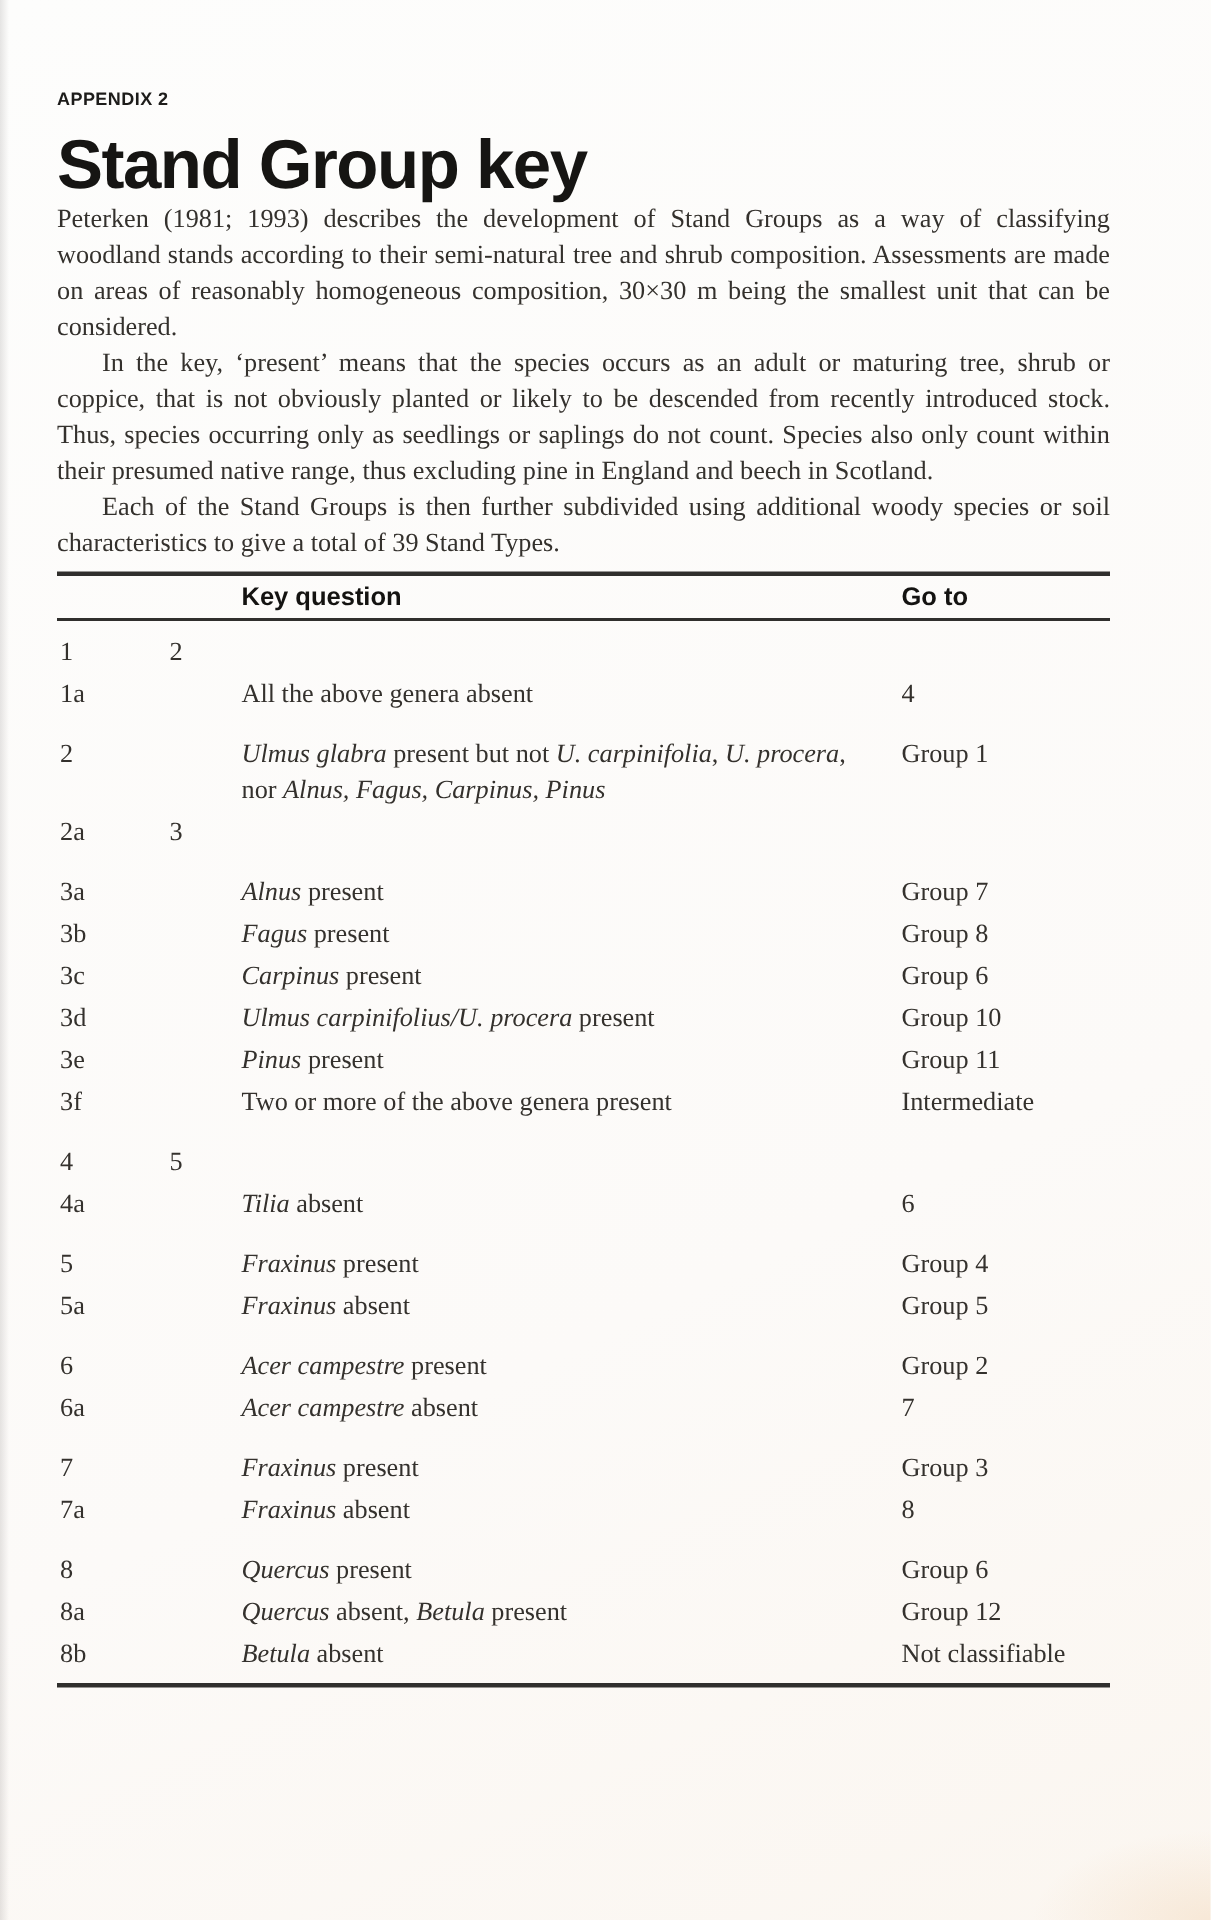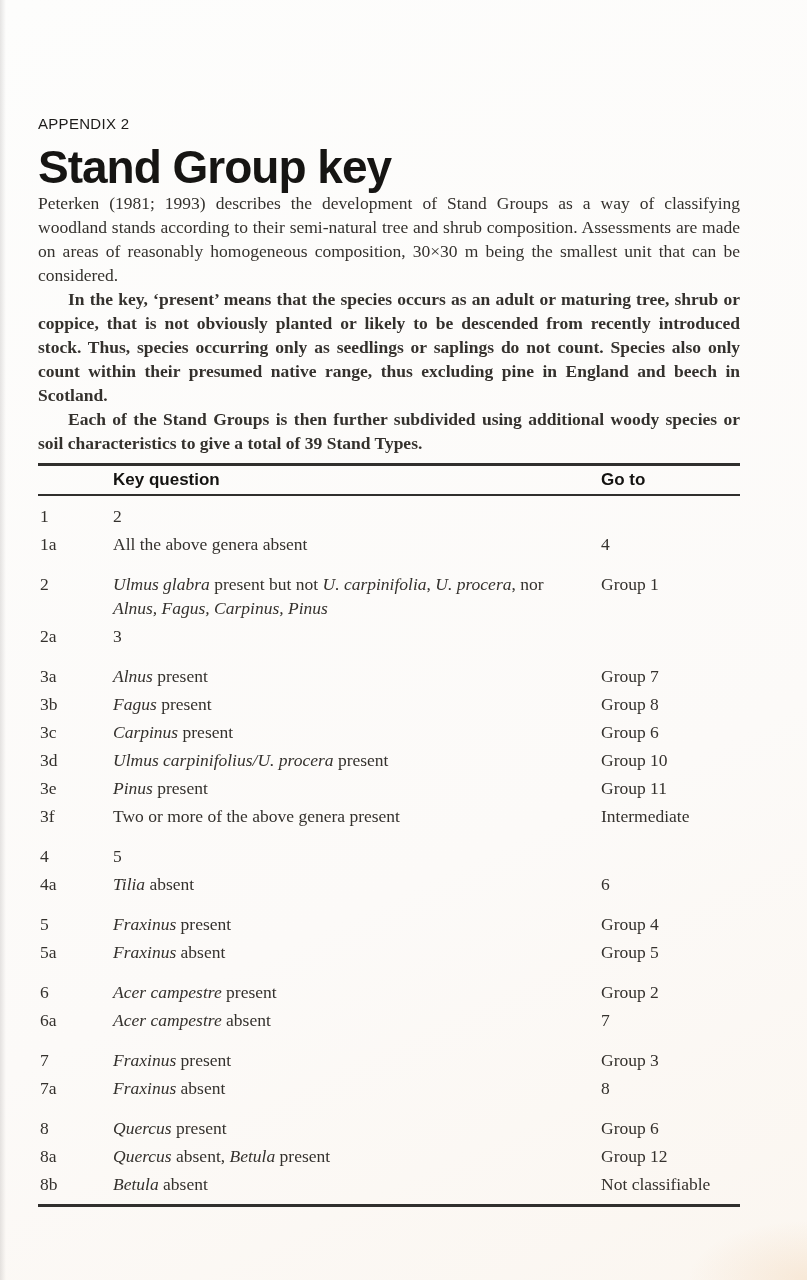--- a/index.html
+++ b/index.html
@@ -20,42 +20,42 @@
   }
   .corner-tint {
     position: absolute; right: 0; bottom: 0; width: 120px; height: 60px;
     background: radial-gradient(ellipse at 100% 100%, rgba(235,190,140,0.25), rgba(235,190,140,0) 70%);
     pointer-events: none;
   }
   .content {
     position: absolute; left: 38px; top: 0; width: 702px;
   }
   .appendix {
-    margin: 114px 0 0 0;
+    margin: 56px 0 0 0;
     font-family: "Liberation Sans", sans-serif;
-    font-weight: normal; font-size: 15px; line-height: 20px;
+    font-weight: bold; font-size: 12px; line-height: 20px;
     letter-spacing: 0.3px;
     color: #1d1c1a;
   }
   .title {
     margin: 9px 0 0 0;
     font-family: "Liberation Sans", sans-serif;
     font-weight: bold; font-size: 46px; line-height: 48px;
     letter-spacing: -1px;
     color: #161513;
   }
   .para {
     margin: 0;
     font-family: "Liberation Serif", "DejaVu Serif", serif;
     font-size: 17.5px; line-height: 24px;
     text-align: justify;
     color: #34312d;
   }
   .para.first { }
-  .para.indent { text-indent: 30px; font-weight: bold; }
+  .para.indent { text-indent: 30px; }
 
   .key-table {
     margin-top: 8px;
     border-top: 3px solid #302f2d;
     font-family: "Liberation Serif", "DejaVu Serif", serif;
     font-size: 17.5px; line-height: 24px;
     color: #34312d;
   }
   .thead {
     display: grid;
@@ -69,21 +69,21 @@
     color: #141311;
   }
   .tbody { border-bottom: 3px solid #302f2d; }
   .tgroup { padding: 6px 0; }
   .trow {
     display: grid;
     grid-template-columns: 75px 1fr 139px;
     padding: 2px 0;
   }
   .col-num { padding-left: 2px; }
-  .col-q { padding-right: 24px; }
+  .col-q { padding-right: 24px; margin-left: 48px; }
   .col-q i { font-style: italic; }
 </style>
 </head>
 <body>
 
 <div class="page">
   <div class="content">
 
     <div class="appendix">APPENDIX 2</div>
 

